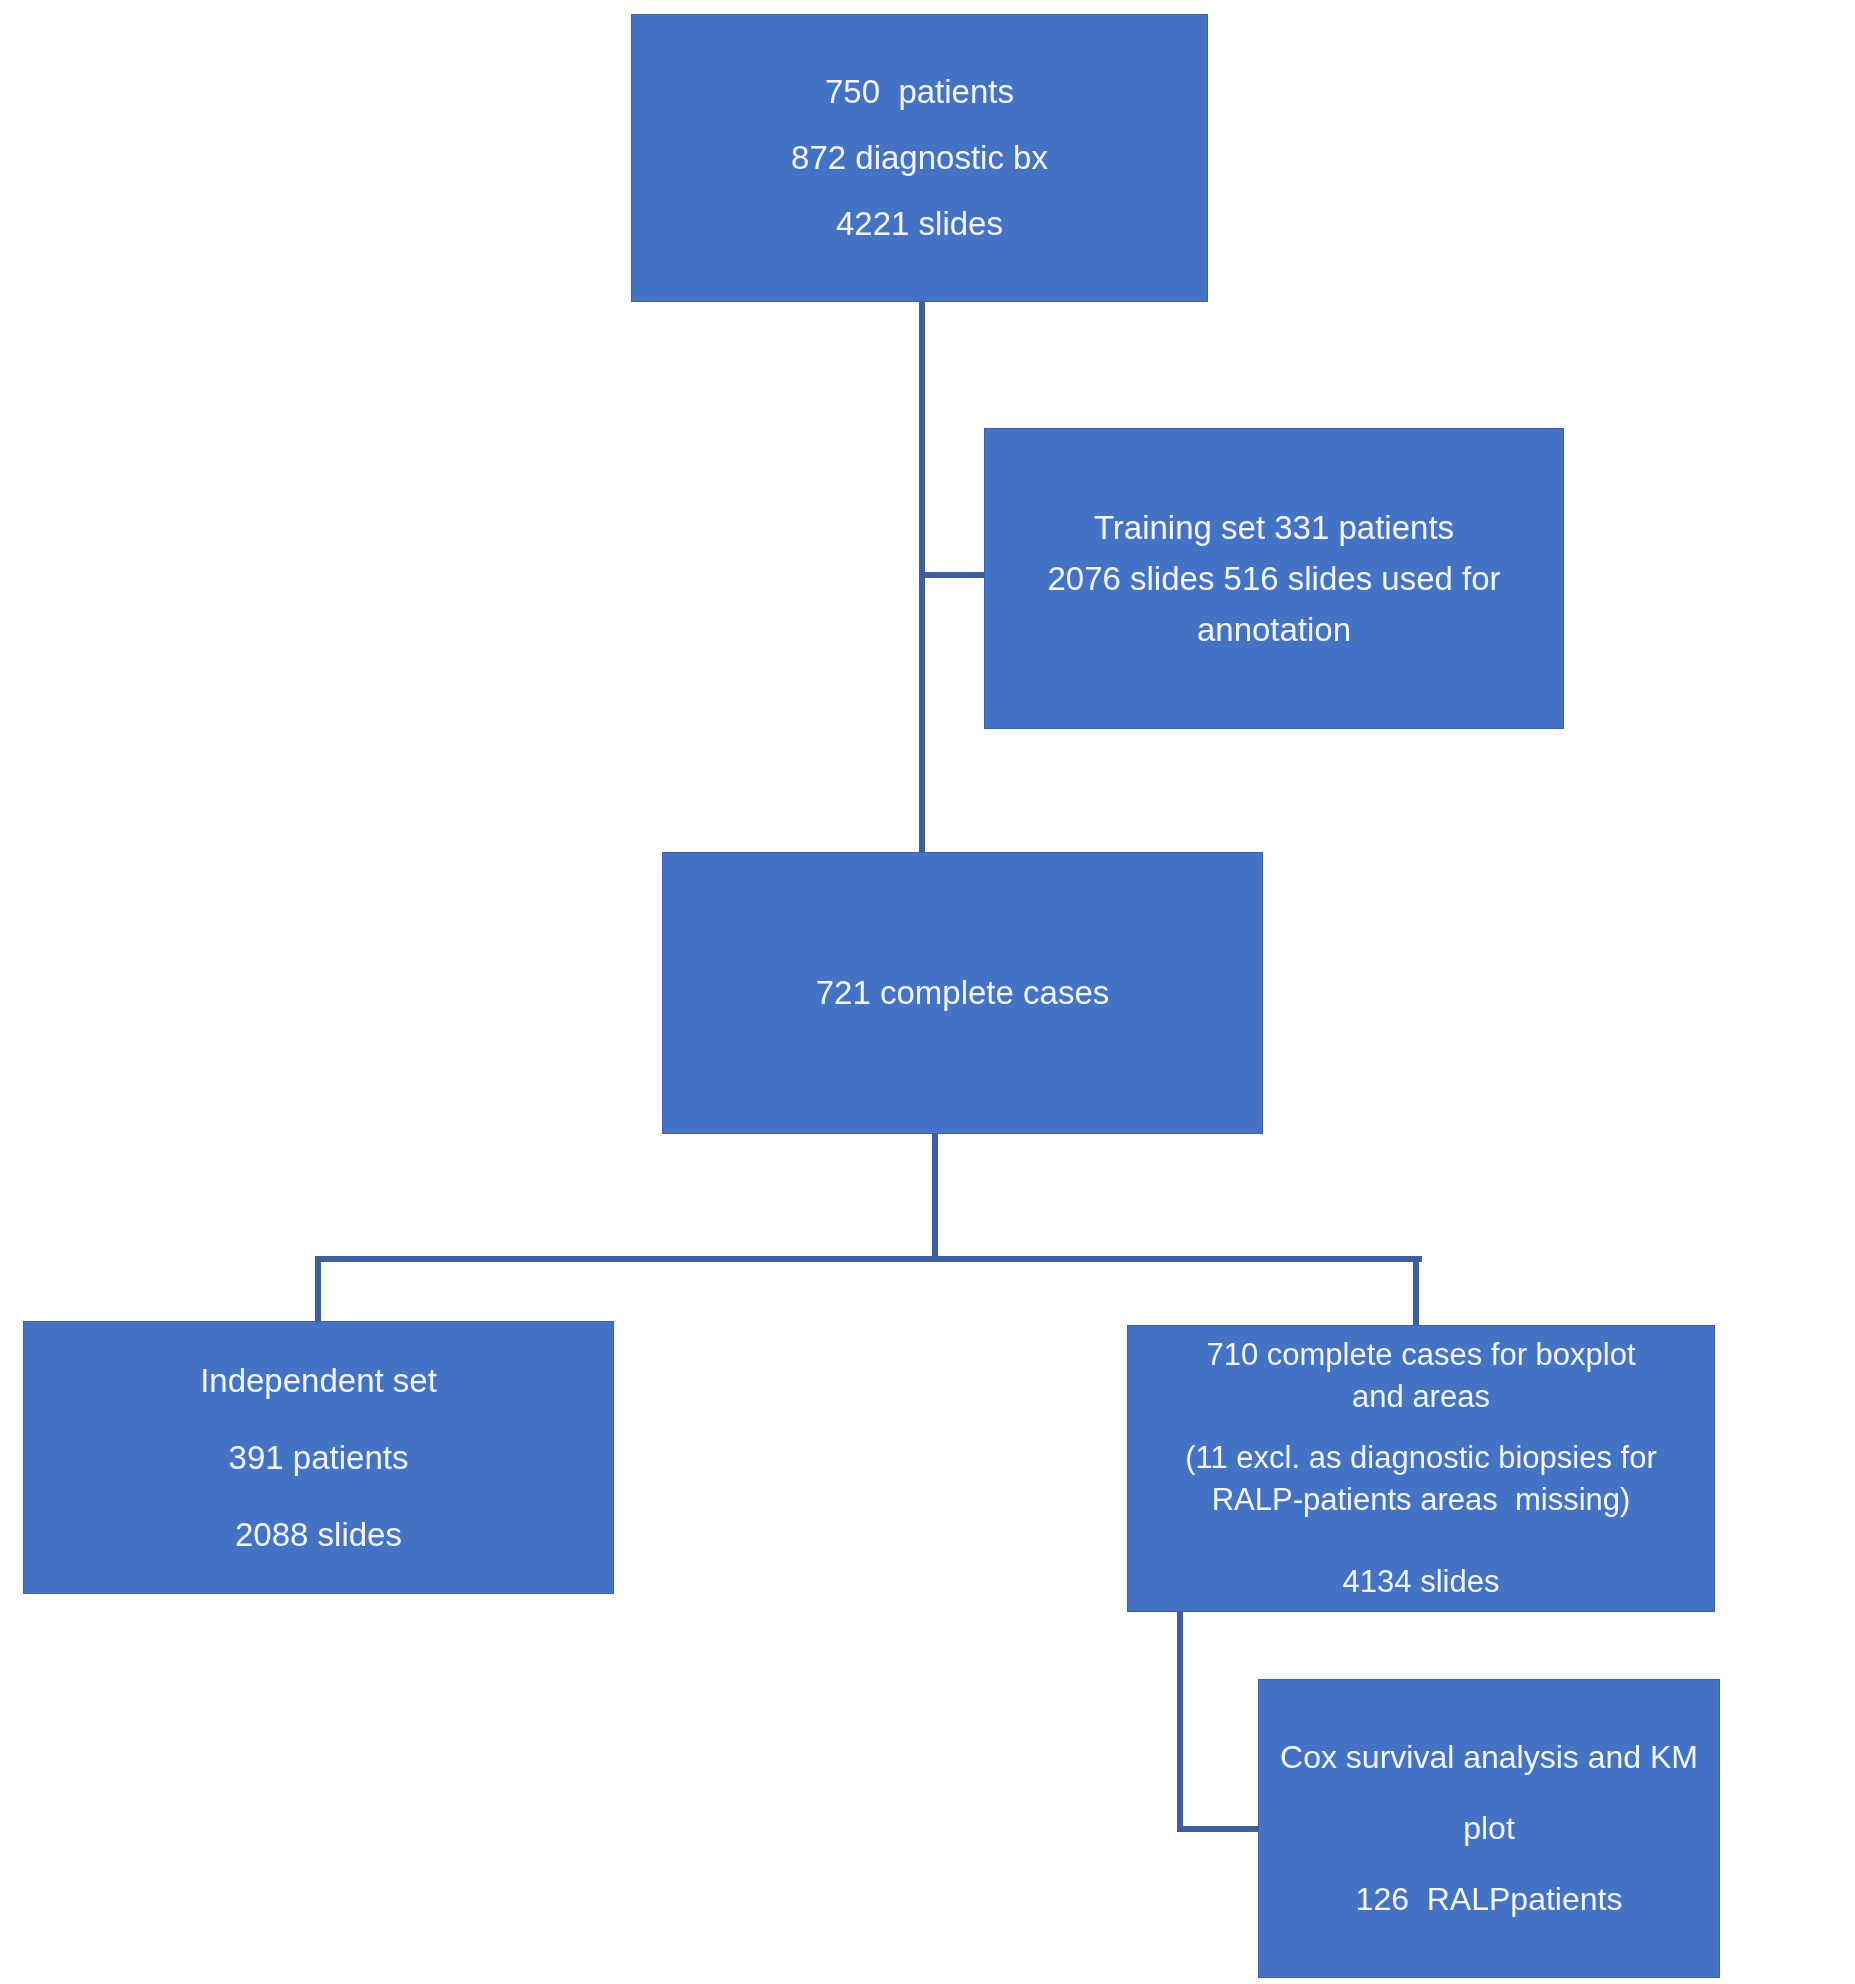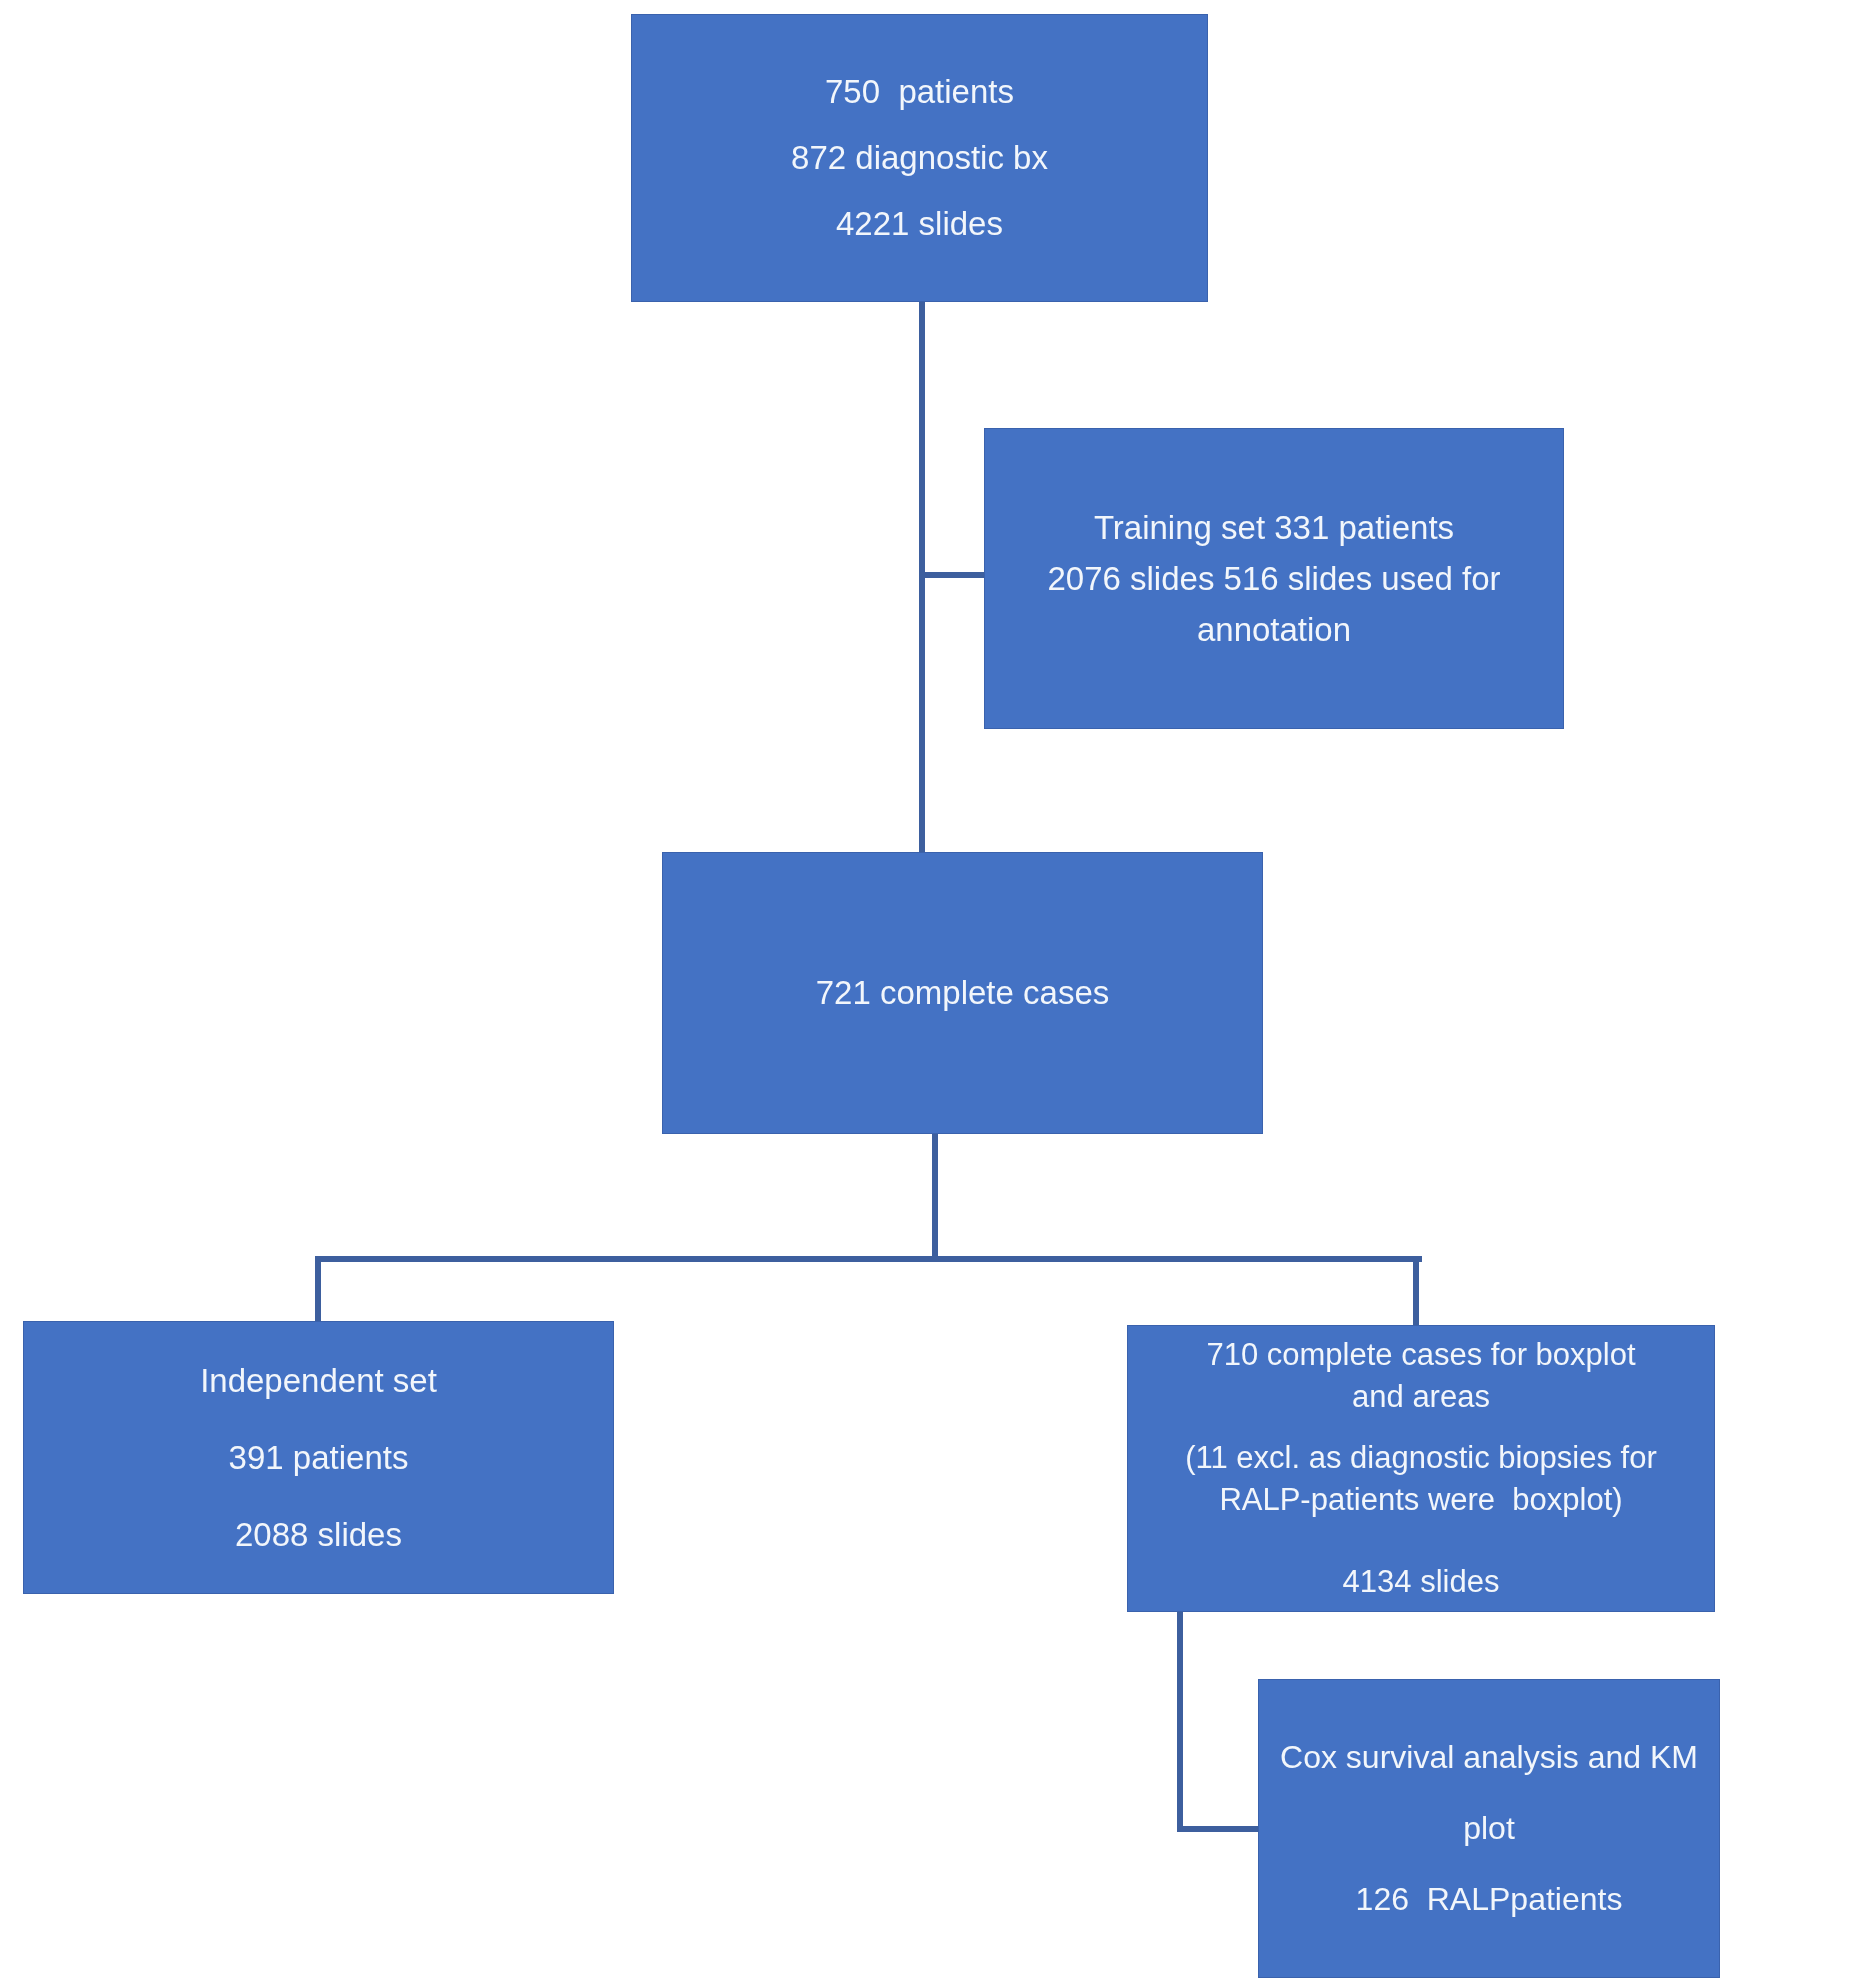--- a/index.html
+++ b/index.html
@@ -95,21 +95,21 @@
   <div class="node" id="node-independent">
     <div class="line">Independent set</div>
     <div class="line">391 patients</div>
     <div class="line">2088 slides</div>
   </div>
 
   <div class="node" id="node-boxplot">
     <div class="line">710 complete cases for boxplot</div>
     <div class="line">and areas</div>
     <div class="line gap-small">(11 excl. as diagnostic biopsies for</div>
-    <div class="line">RALP-patients were  boxplot)</div>
+    <div class="line">RALP-patients areas  missing)</div>
     <div class="line gap-big">4134 slides</div>
   </div>
 
   <div class="node" id="node-cox">
     <div class="line">Cox survival analysis and KM plot</div>
     <div class="line">126  RALPpatients</div>
   </div>
 
 </div>
 

